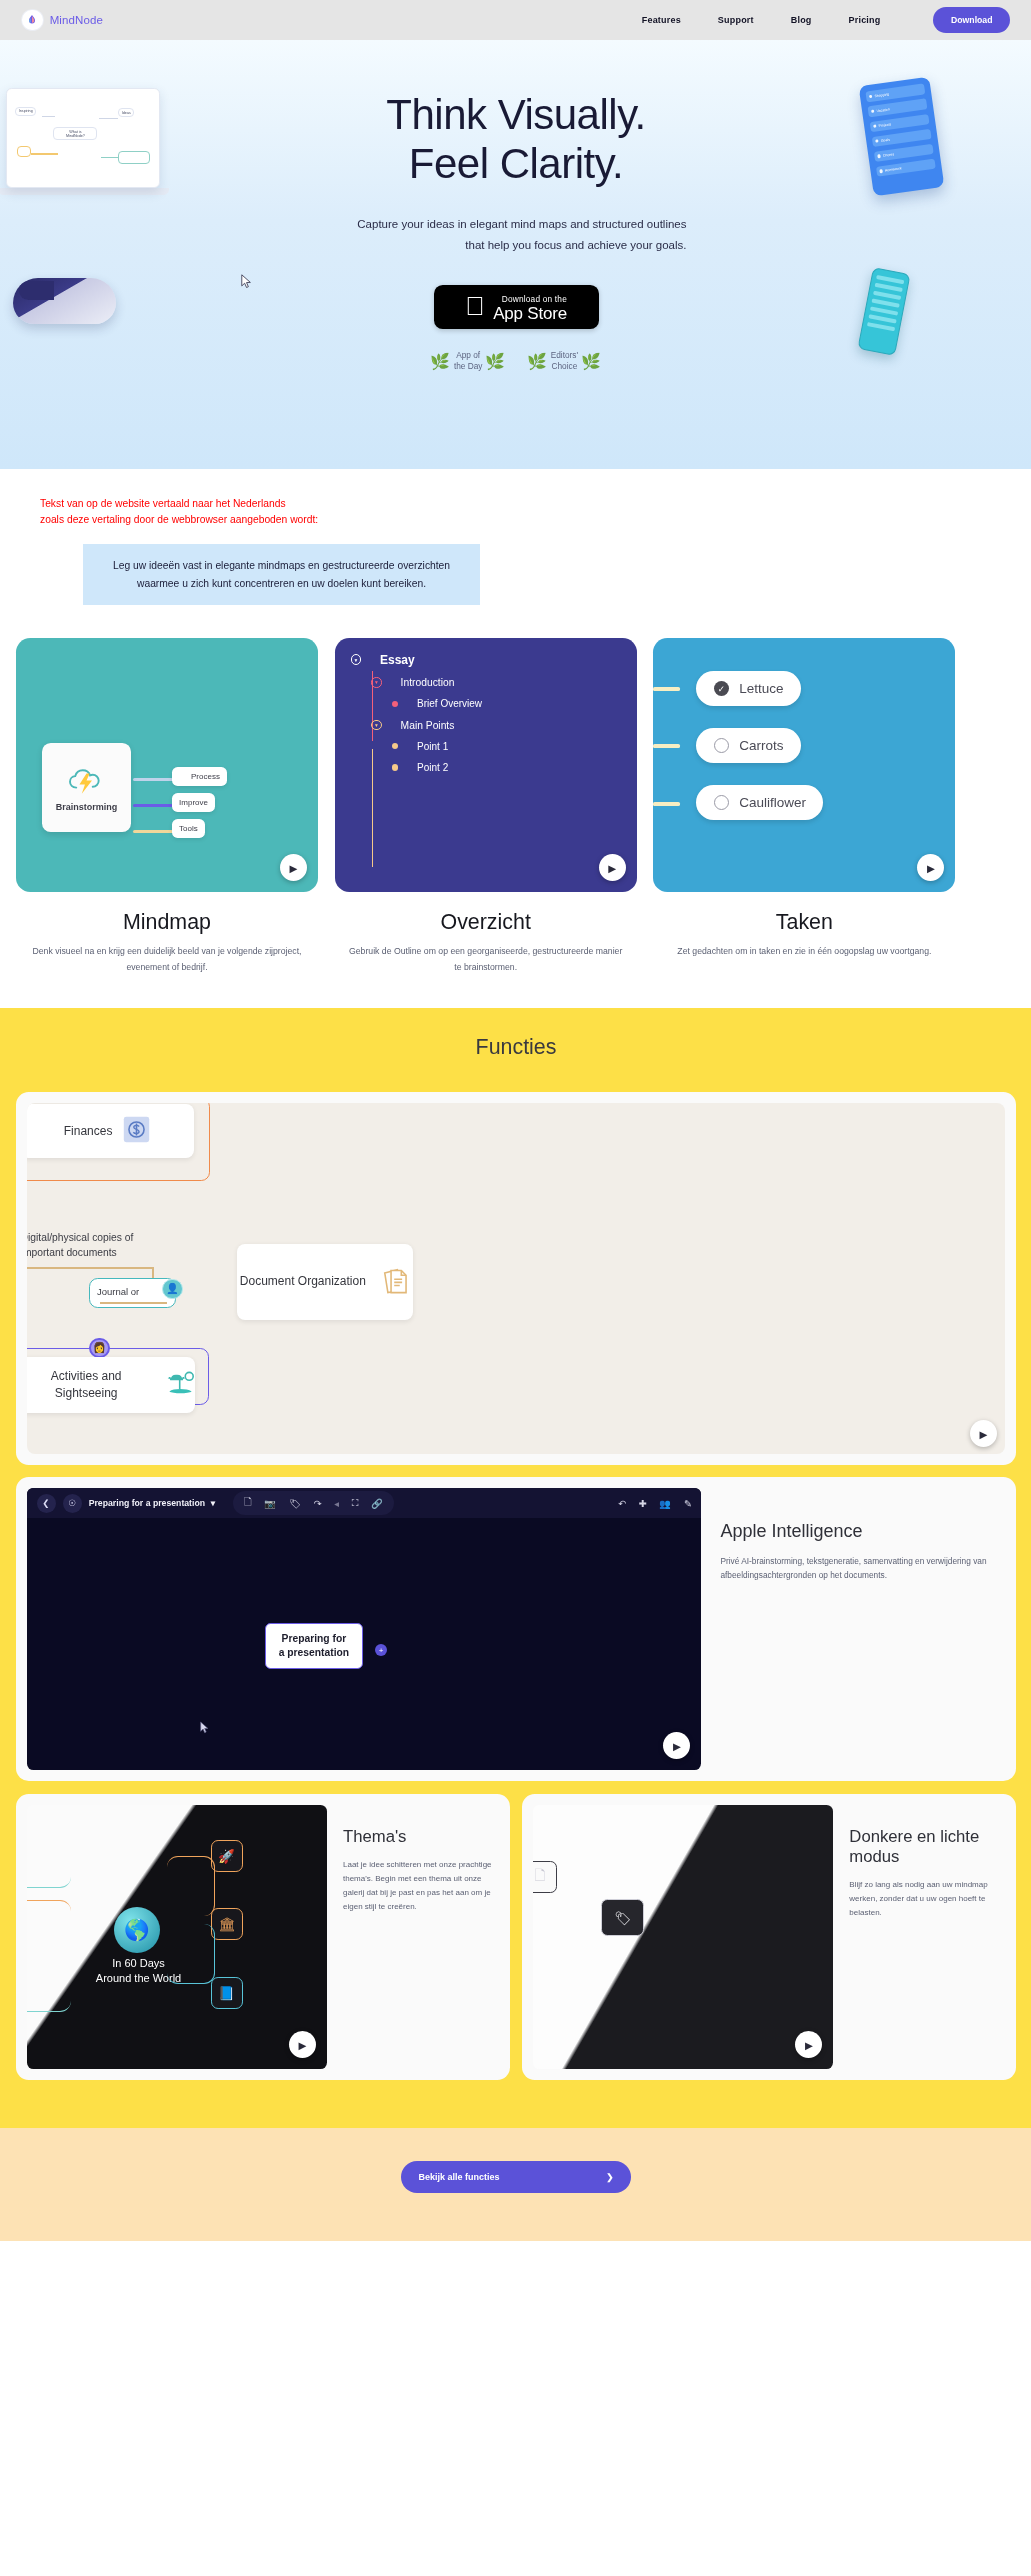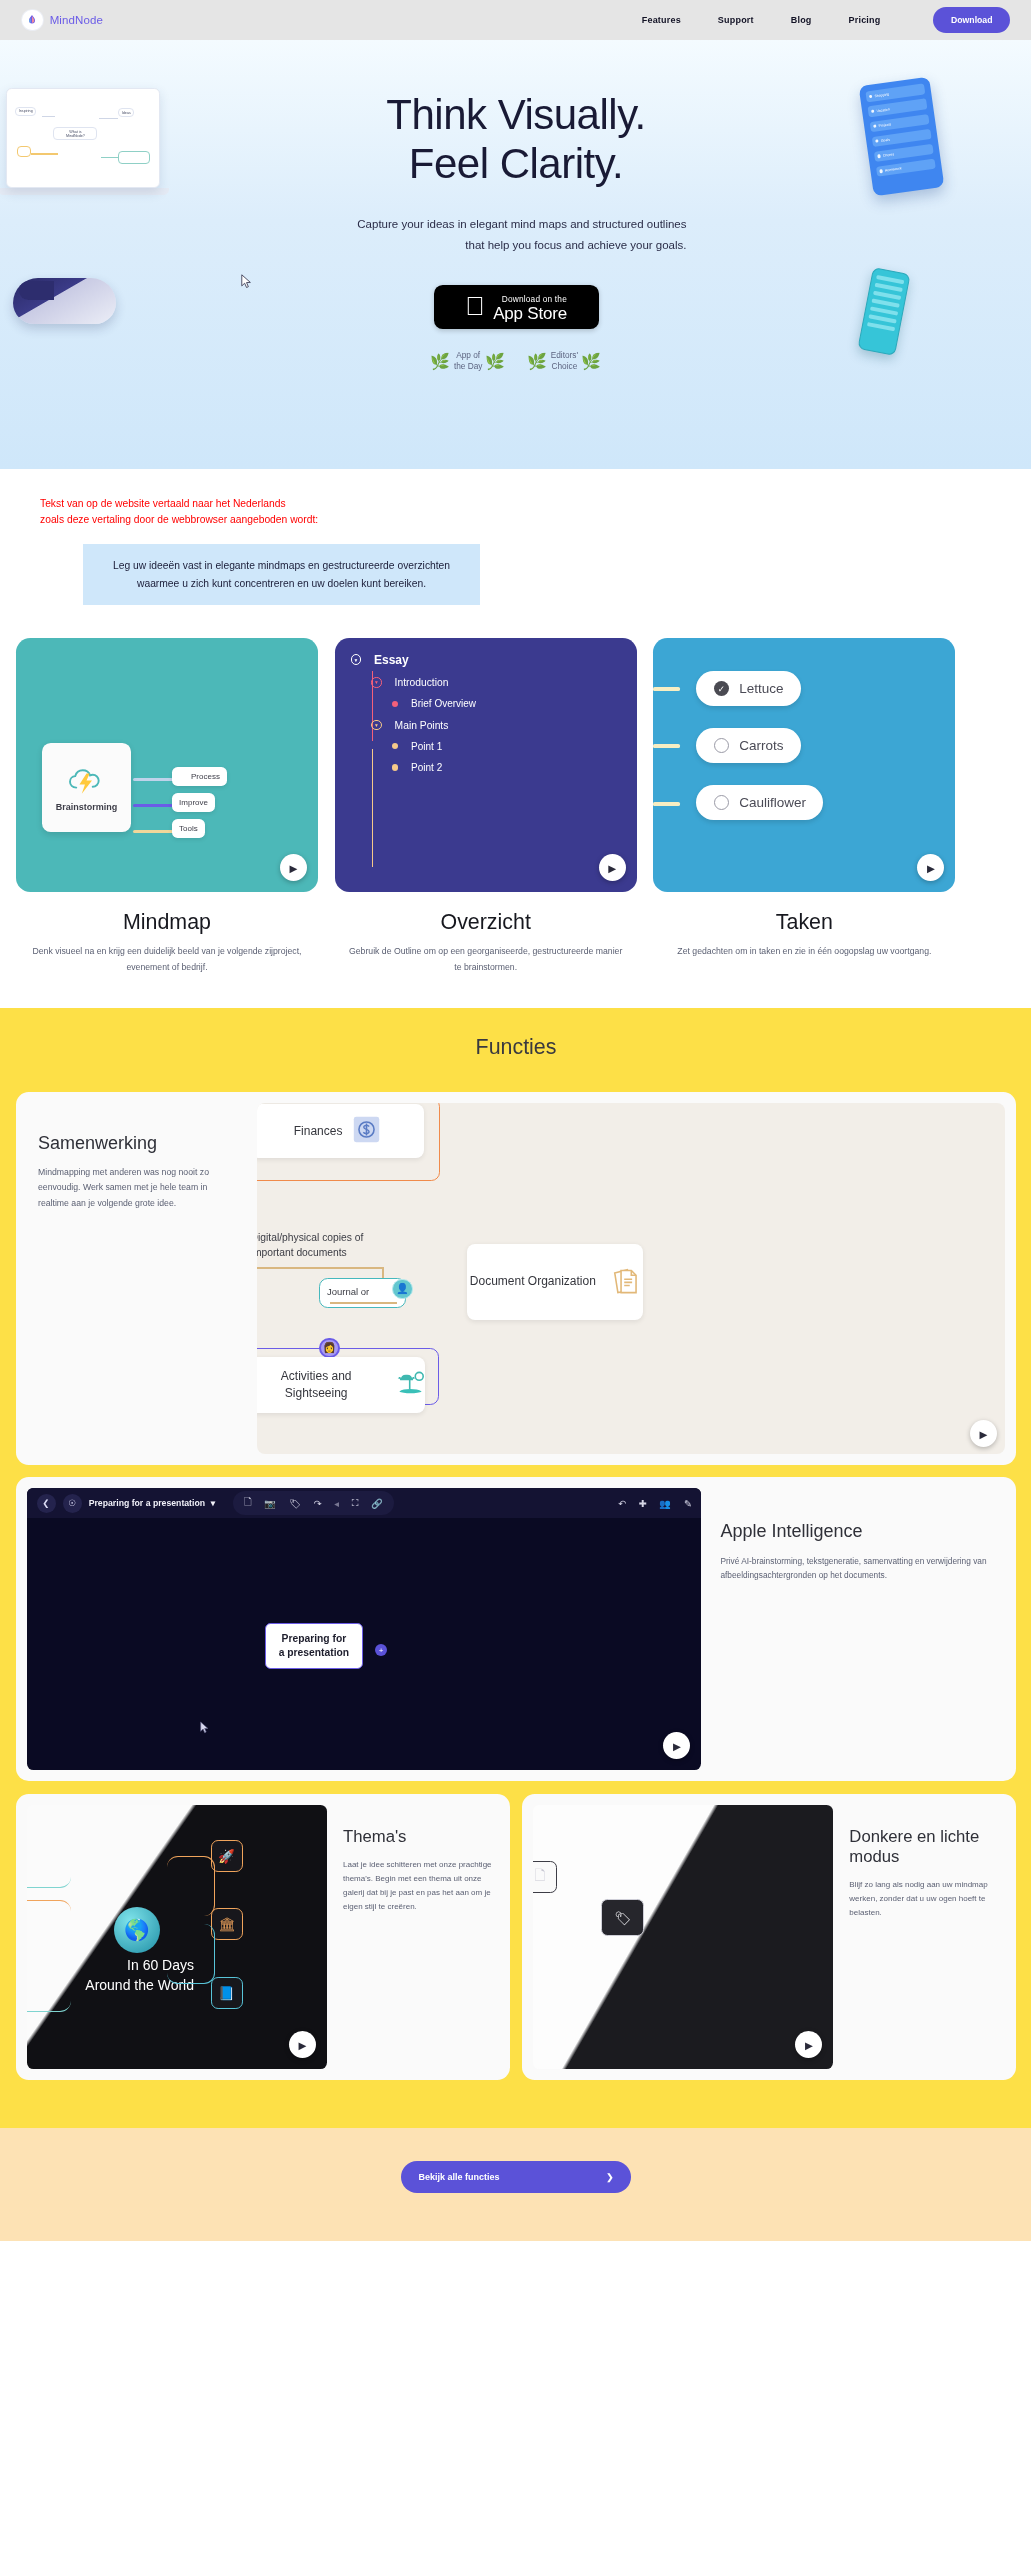--- a/index.html
+++ b/index.html
@@ -176,21 +176,21 @@
   }
   .bstorm .lbl{font-size:9px;font-weight:bold;color:#3d3d48;}
   .bnode{
     position:absolute;background:#fff;border-radius:5.6px;
     font-size:8px;color:#3d3d48;padding:4.8px 7.1px;
     box-shadow:0 1.6px 4px rgba(0,0,0,.1);
   }
   .bline{position:absolute;height:2.4px;border-radius:1.6px;}
   
   .ol{ position:absolute; left:16px; top:14.3px; color:#fff;}
-  .ol-row{display:flex;align-items:center;gap:13px;margin-bottom:10.3px;}
+  .ol-row{display:flex;align-items:center;gap:19px;margin-bottom:10.3px;}
   .ol-row .chev{
     width:10.3px;height:10.3px;border-radius:50%;border:1.1px solid currentColor;
     display:flex;align-items:center;justify-content:center;font-size:5.6px;
   }
   .ol-row .dot{width:6.4px;height:6.4px;border-radius:50%;}
   .ol-t0{font-size:12px;font-weight:bold;}
   .ol-t1{font-size:10.3px;}
   .ol-t2{font-size:10px;}
   .ol-rail{position:absolute;width:1.2px;}
   
@@ -287,22 +287,22 @@
   .b2-text p{margin-top:10.3px;font-size:8px;line-height:1.75;color:#5a5f72;}
   .themes-vis{
     background: linear-gradient(125deg,#fbfbfb 0%,#fbfbfb 34%,#101014 35%,#101014 100%);
   }
   .globe{
     position:absolute;left:87px;top:102px;width:46px;height:46px;border-radius:50%;
     background:radial-gradient(circle at 35% 30%,#7fe3ea,#1f8fa6);
     display:flex;align-items:center;justify-content:center;font-size:20.6px;
   }
   .globe-cap{
-    position:absolute;left:56px;top:151px;width:111px;text-align:right;
-    font-size:14px;color:#fff;line-height:1.4;
+    position:absolute;left:56px;top:151px;width:111px;text-align:center;
+    font-size:11px;color:#fff;line-height:1.4;
   }
   .tnode{
     position:absolute;width:32px;height:32px;border-radius:7.1px;
     border:1.3px solid;display:flex;align-items:center;justify-content:center;font-size:13.5px;
     background:#17171c;
   }
   .tcurve{position:absolute;border:1.1px solid;border-radius:11px;}
   .dark-vis{
     background: linear-gradient(120deg,#fdfdfd 0%,#fdfdfd 40%,#1b1b1f 41%,#1b1b1f 100%);
   }
@@ -550,24 +550,20 @@
       </div>
       <h3 class="card-title">Taken</h3>
       <p class="card-desc">Zet gedachten om in taken en zie in één oogopslag uw voortgang.</p>
     </div>
   </div>
 
   <div class="functies">
     <h2>Functies</h2>
 
     <div class="panel">
-      <div class="panel-text">
-        <h3>Samenwerking</h3>
-        <p>Mindmapping met anderen was nog nooit zo eenvoudig. Werk samen met je hele team in realtime aan je volgende grote idee.</p>
-      </div>
       <div class="panel-vis">
 
         <div class="mmbox" style="left:-16px;top:-4.8px;width:199px;height:83px;border:1.7px solid #f08a4a;"></div>
         <div class="mmcard" style="left:-6.4px;top:1.6px;width:173px;height:54px;">
           <span>Finances</span>
           <span>
             <svg width="27" height="27" viewBox="0 0 34 34">
                 <rect x="1" y="1" width="32" height="32" rx="3" fill="#cdd8f2"></rect>
                 <circle cx="17" cy="17" r="9.5" fill="none" stroke="#5a7bc4" stroke-width="2"></circle>
                 <path d="M17 9.5v15" stroke="#5a7bc4" stroke-width="2"></path>

